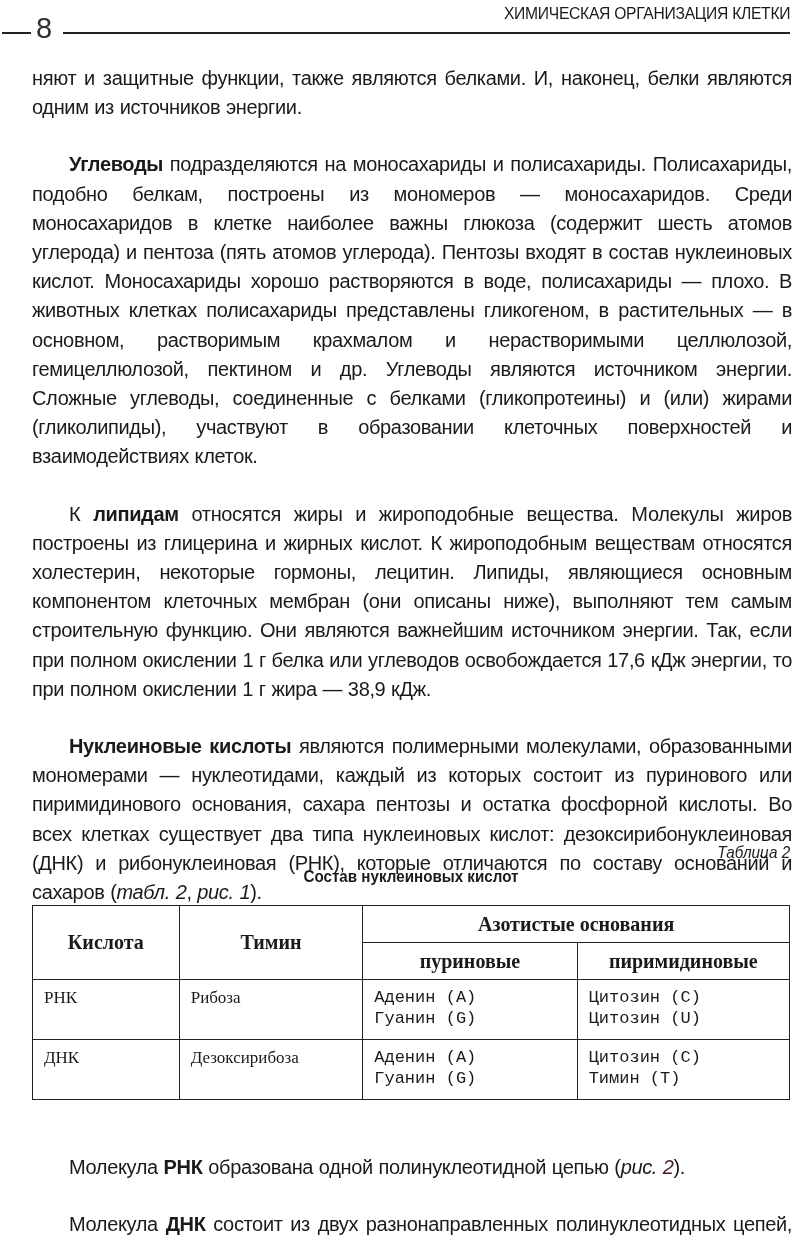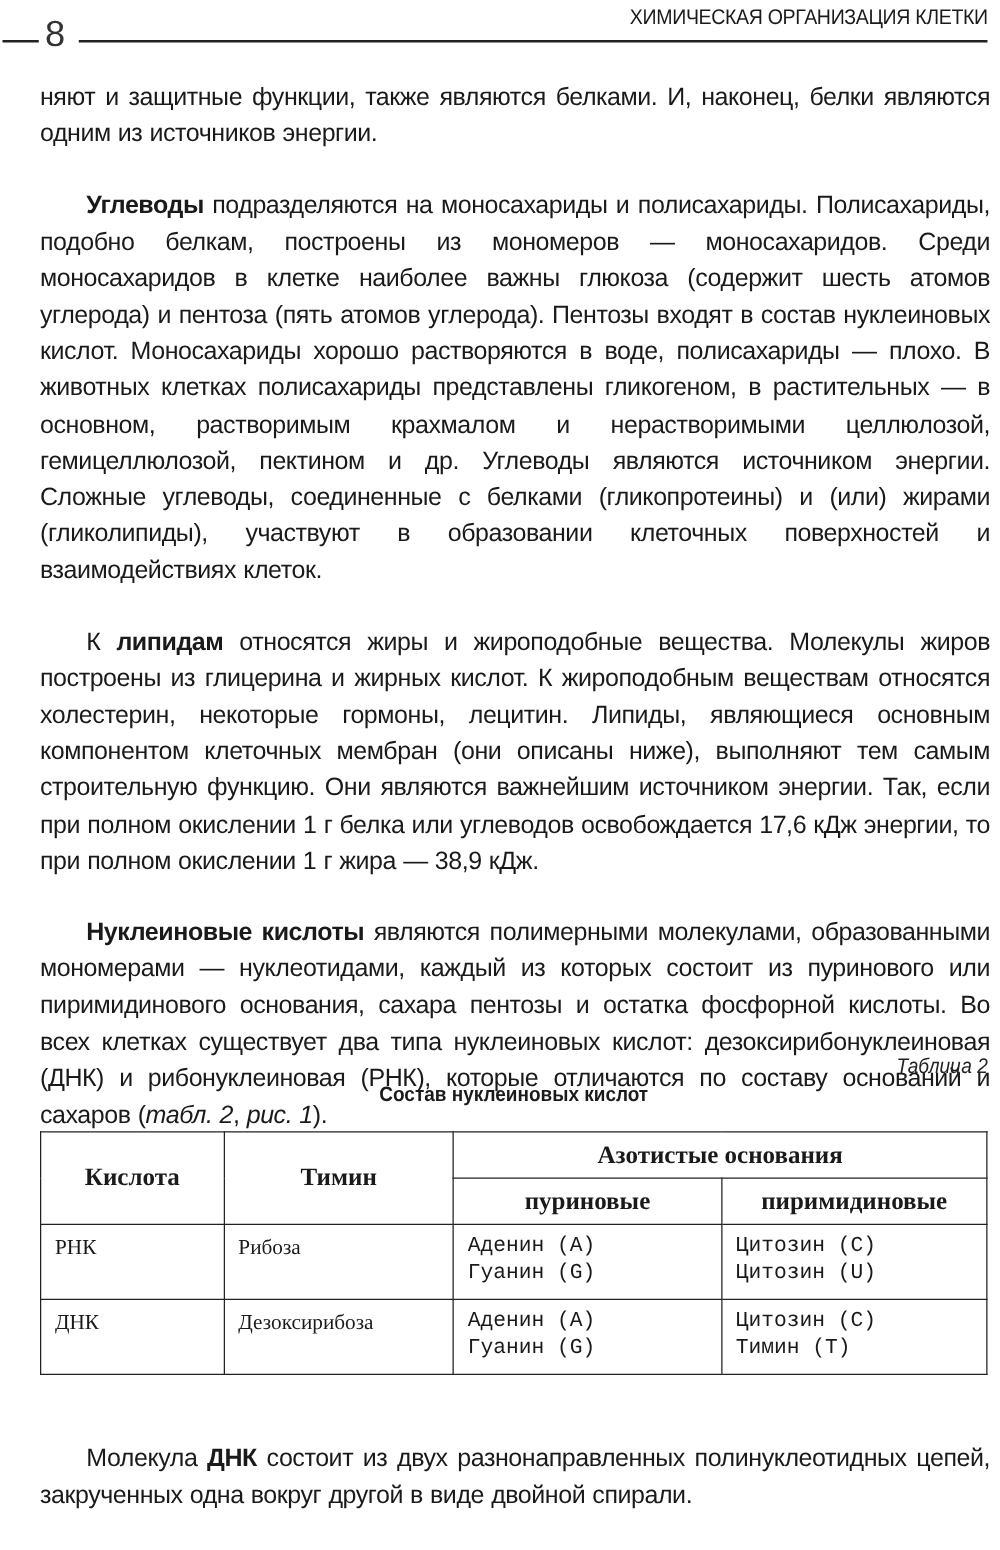--- a/index.html
+++ b/index.html
@@ -114,15 +114,18 @@
     <td>
       <span class="cell-line">Цитозин (С)</span>
       <span class="cell-line">Тимин (Т)</span>
     </td>
   </tr>
 </tbody>
   </table>
 
 <div class="body-text" style="top:1125px;">
   <p class="indent">
+    <span>Молекула </span><b>РНК</b><span> образована одной полинуклеотидной цепью (</span><i><span>рис. </span><span class="ref-num">2</span></i><span>).</span>
+  </p>
+  <p class="indent">
     <span>Молекула </span><b>ДНК</b><span> состоит из двух разнонаправленных полинуклеотидных цепей, закрученных одна вокруг другой в виде двойной спирали.</span>
   </p>
 </div>
 
 </body></html>

